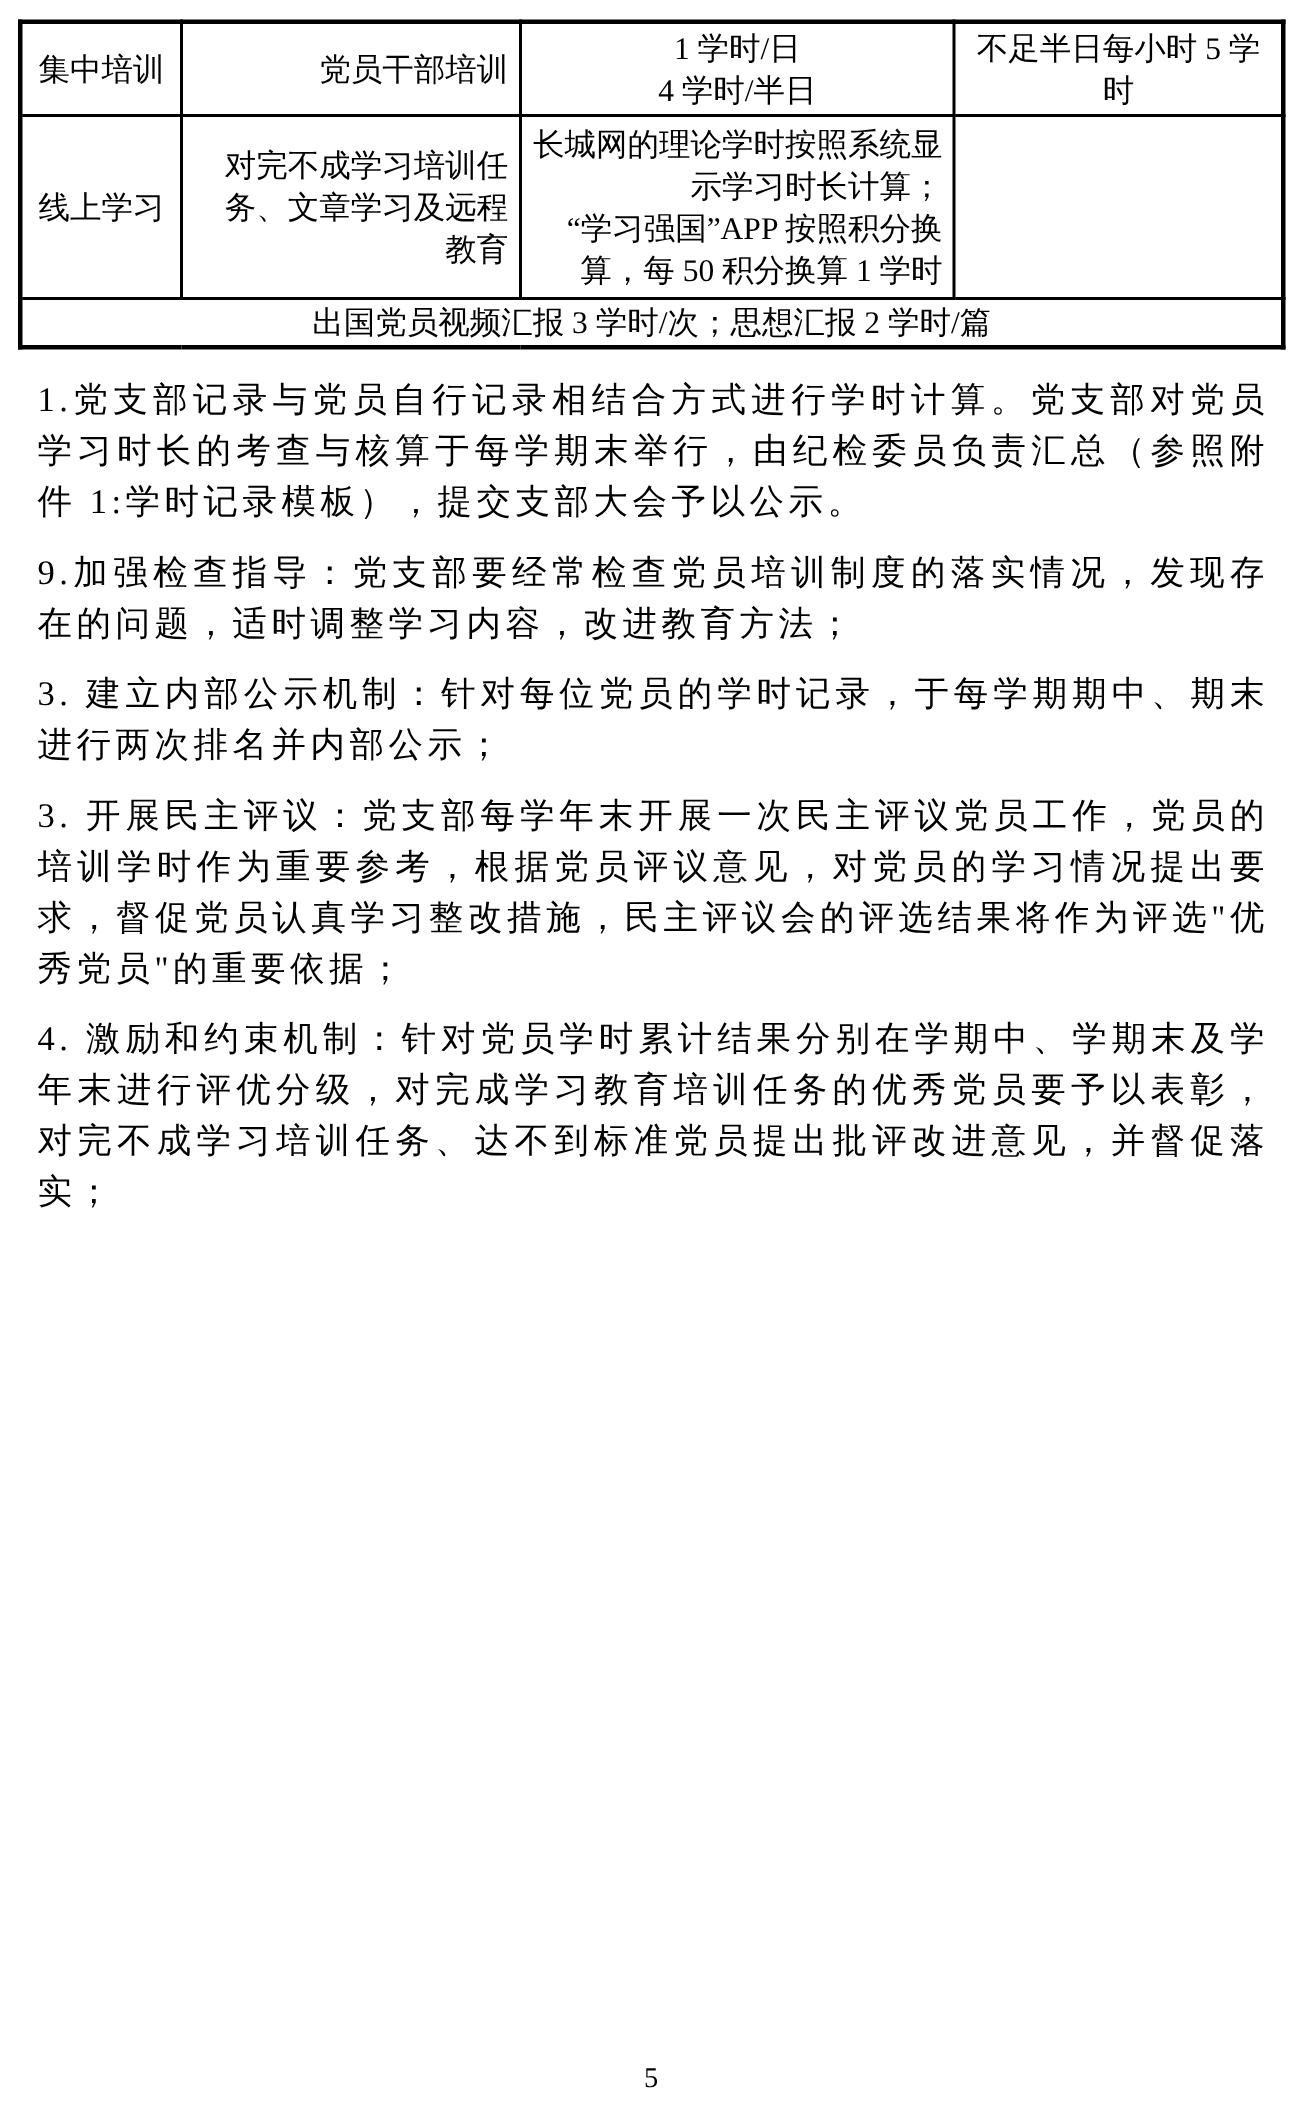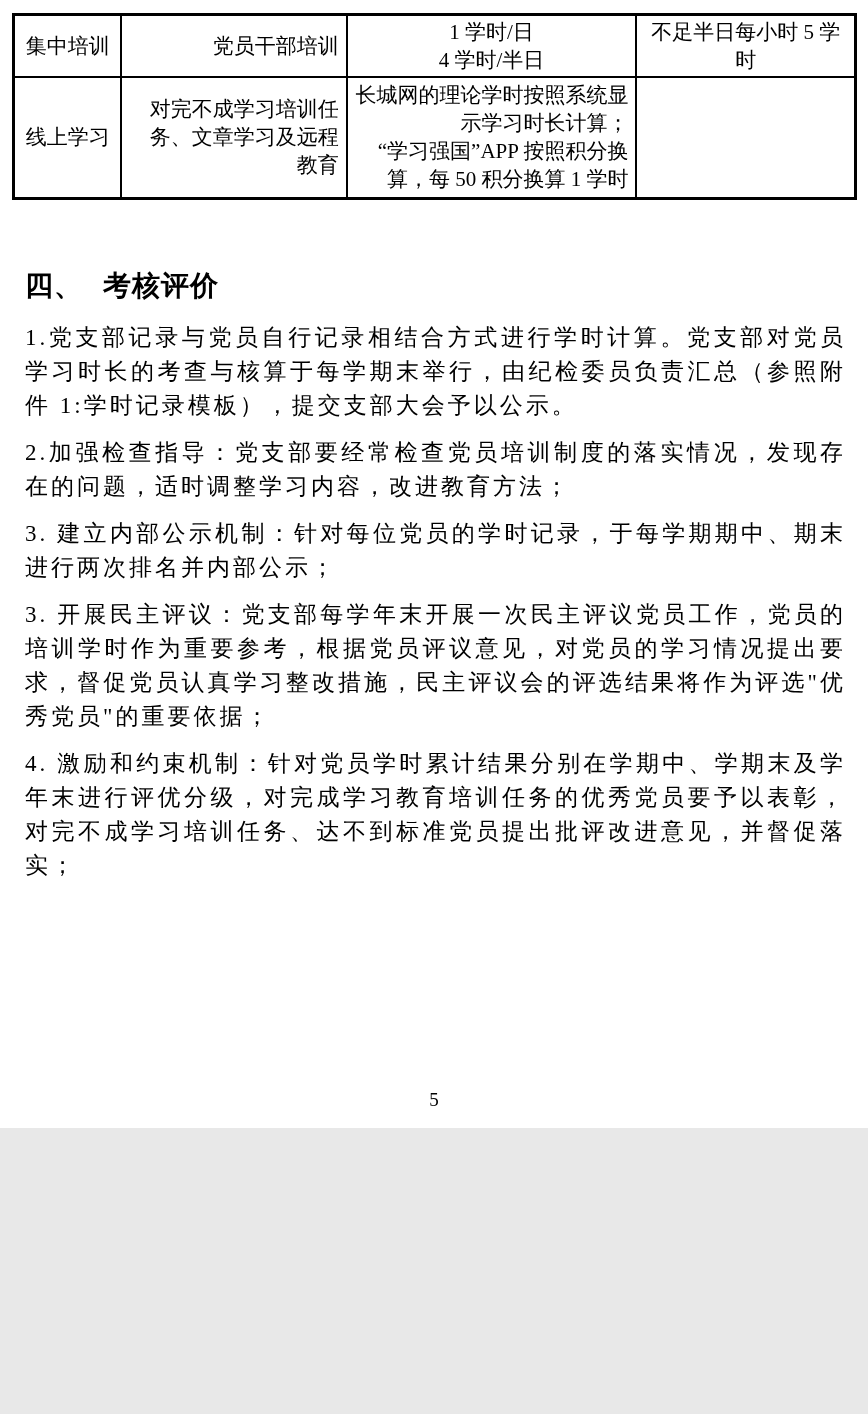--- a/index.html
+++ b/index.html
@@ -1,19 +1,19 @@
 <!DOCTYPE html>
 <html><head>
 <meta charset="utf-8">
 <style>
   html, body { margin: 0; padding: 0; background: #e8e8e8; }
   .page {
     position: relative;
     width: 868px;
-    height: 1128px;
+    height: 1414px;
     margin: 0 auto;
     background: #ffffff;
     color: #000000;
     font-family: "Liberation Serif", "DejaVu Serif", serif;
     overflow: hidden;
   }
 
   
   table.hours {
     border-collapse: collapse;
@@ -96,30 +96,30 @@
       </tr>
       <tr class="r2">
         <td class="c-center">线上学习</td>
         <td class="c-left">对完不成学习培训任务、文章学习及远程教育</td>
         <td class="c-left">
           <div>长城网的理论学时按照系统显示学习时长计算；</div>
           <div>“学习强国”APP 按照积分换算，每 50 积分换算 1 学时</div>
         </td>
         <td class="c-center"></td>
       </tr>
+      <tr class="r3">
+        <td colspan="4" class="c-center">出国党员视频汇报 3 学时/次；思想汇报 2 学时/篇</td>
+      </tr>
     </tbody>
   </table>
 
-  <div class="section-heading">
-    <span class="numeral">四、</span><span>考核评价</span>
-  </div>
 
   <div class="bodytext">
     <p>1.党支部记录与党员自行记录相结合方式进行学时计算。党支部对党员学习时长的考查与核算于每学期末举行，由纪检委员负责汇总（参照附件 1:学时记录模板），提交支部大会予以公示。</p>
-    <p>2.加强检查指导：党支部要经常检查党员培训制度的落实情况，发现存在的问题，适时调整学习内容，改进教育方法；</p>
+    <p>9.加强检查指导：党支部要经常检查党员培训制度的落实情况，发现存在的问题，适时调整学习内容，改进教育方法；</p>
     <p>3.  建立内部公示机制：针对每位党员的学时记录，于每学期期中、期末进行两次排名并内部公示；</p>
     <p>3.  开展民主评议：党支部每学年末开展一次民主评议党员工作，党员的培训学时作为重要参考，根据党员评议意见，对党员的学习情况提出要求，督促党员认真学习整改措施，民主评议会的评选结果将作为评选"优秀党员"的重要依据；</p>
     <p>4.  激励和约束机制：针对党员学时累计结果分别在学期中、学期末及学年末进行评优分级，对完成学习教育培训任务的优秀党员要予以表彰，对完不成学习培训任务、达不到标准党员提出批评改进意见，并督促落实；</p>
   </div>
 
   <div class="page-num">5</div>
 
 </div>
 
 </body></html>

